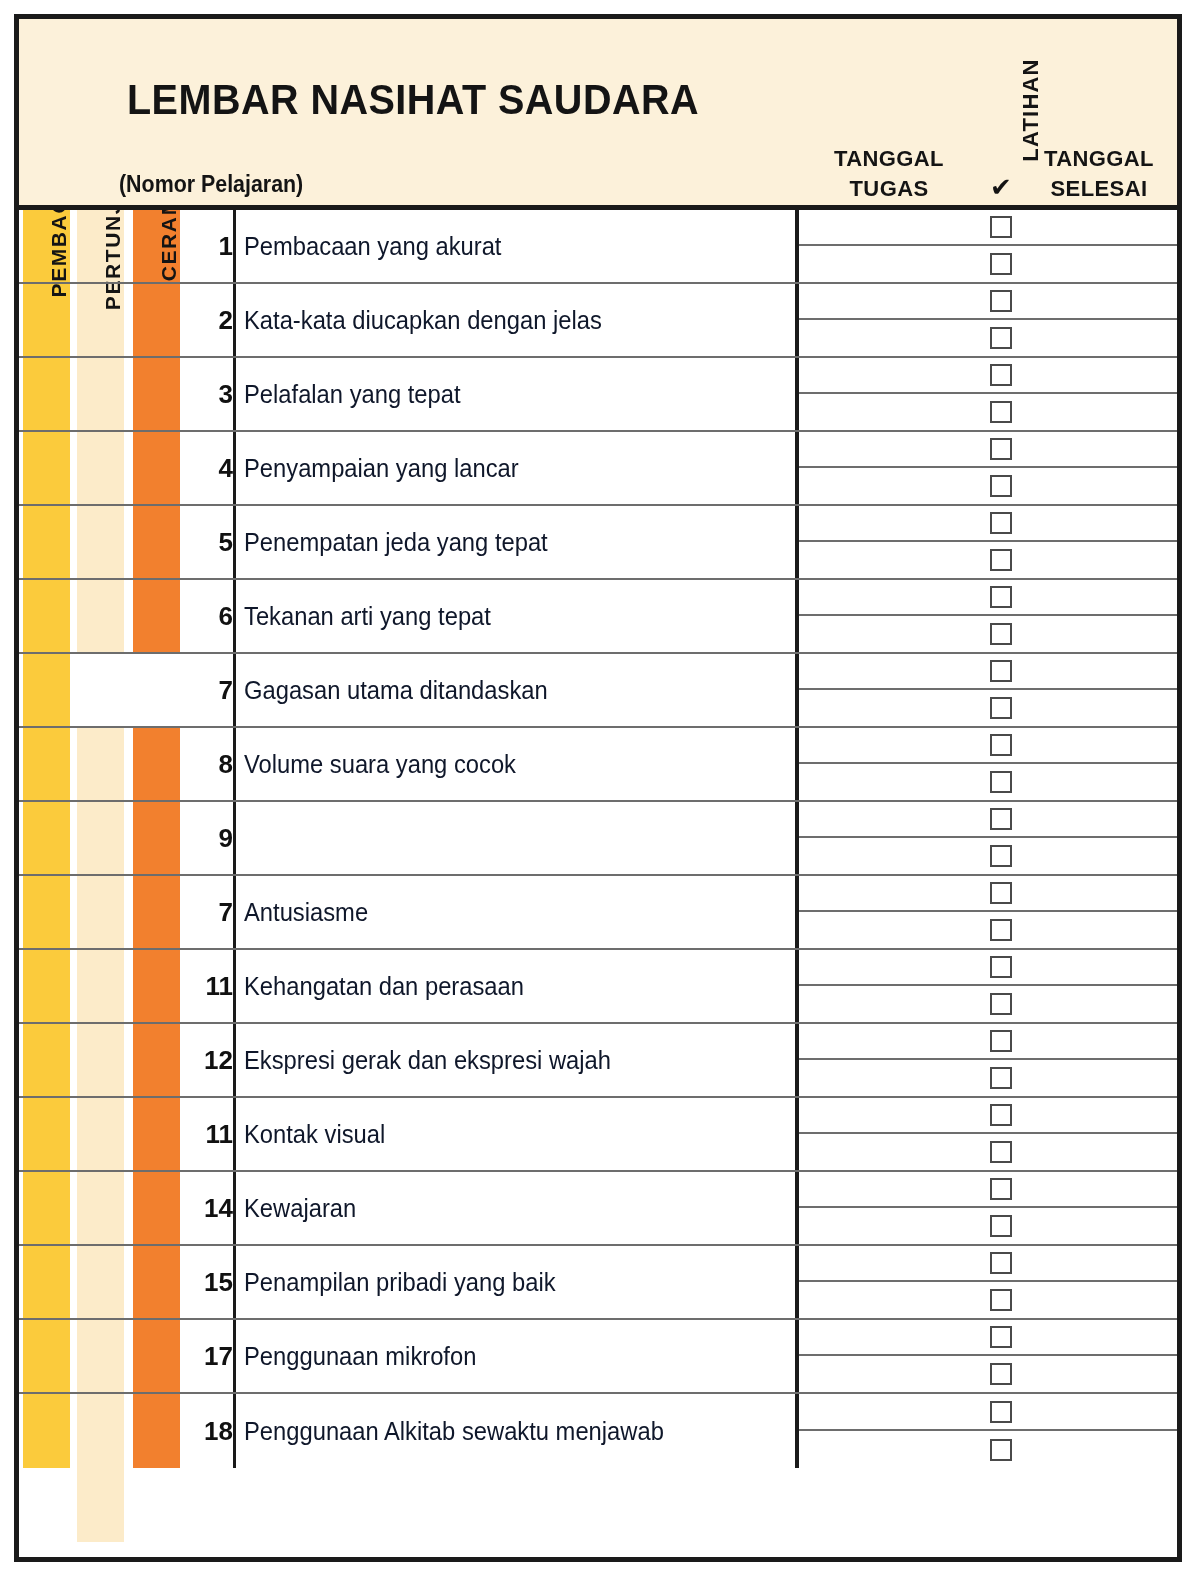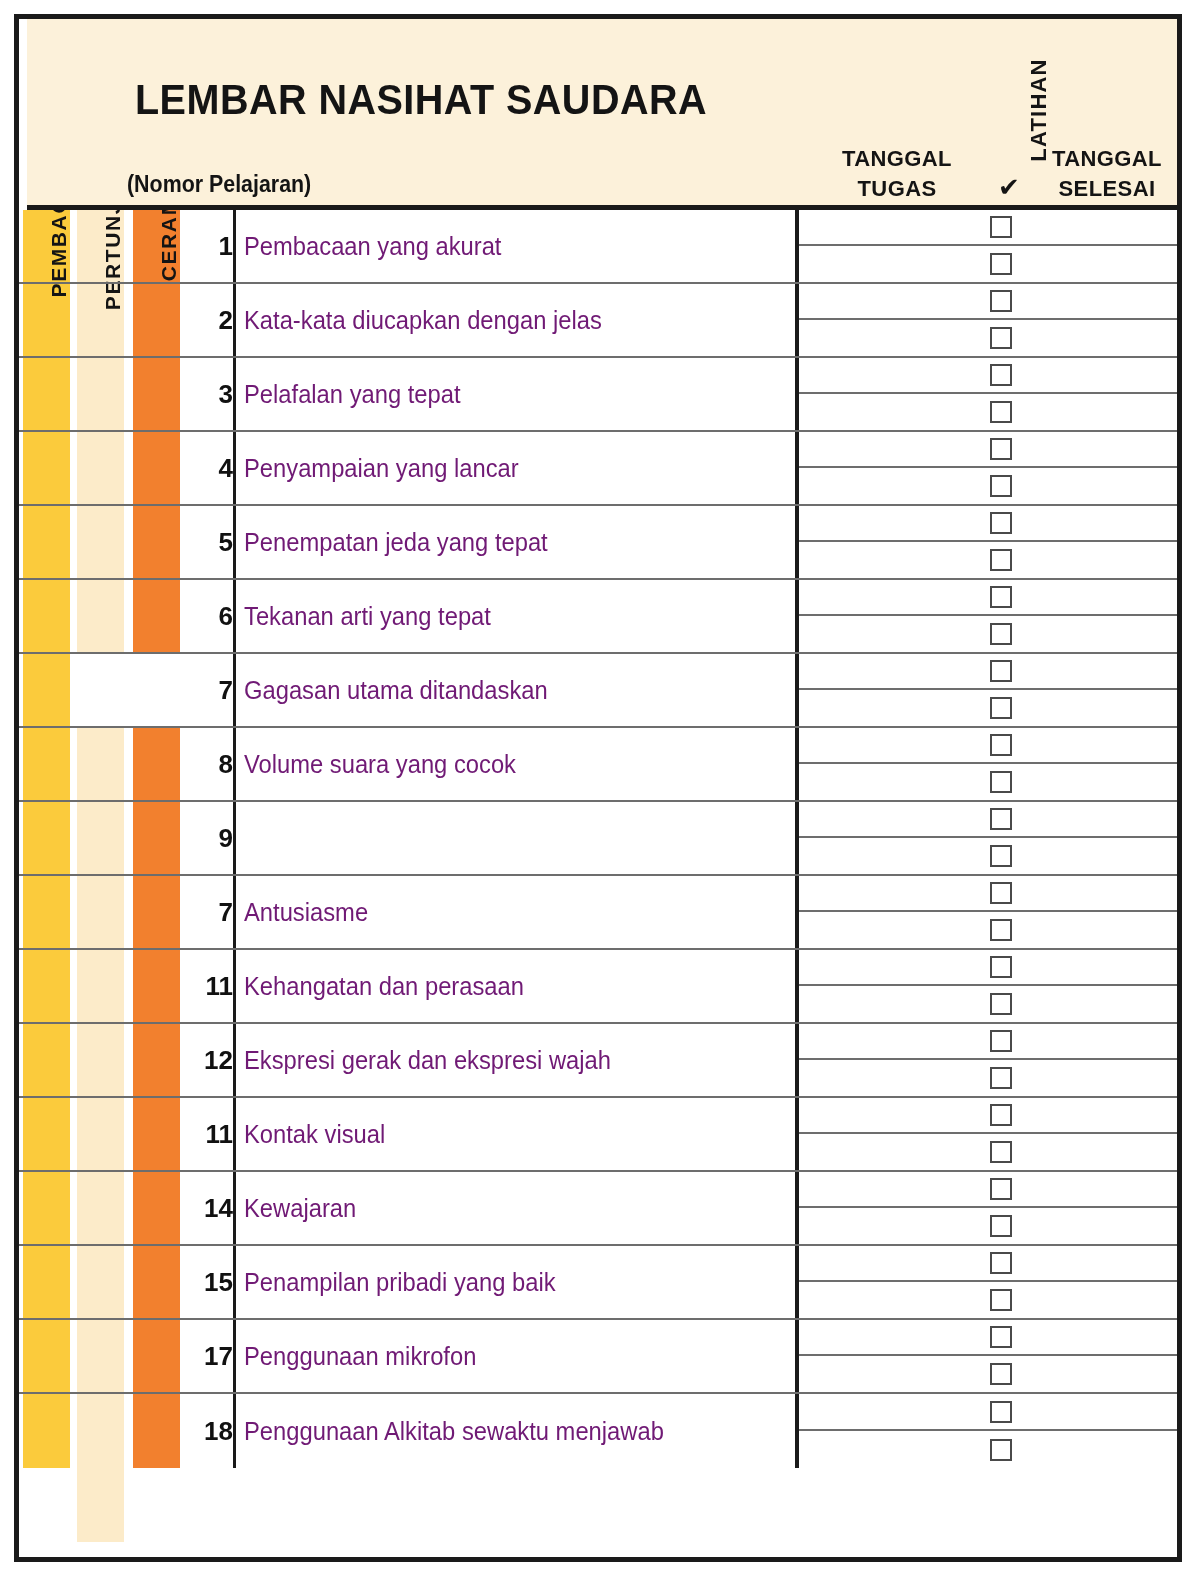--- a/index.html
+++ b/index.html
@@ -29,21 +29,21 @@
     width: 1168px;
     height: 1548px;
     border: 5px solid #1a1a1a;
     box-sizing: border-box;
     background: #ffffff;
   }
 
   
   .header {
     position: absolute;
-    left: 8px;
+    left: 0;
     top: 0;
     right: 0;
     height: 191px;
     background: #FCF1DA;
     box-sizing: border-box;
     border-bottom: 5px solid #1a1a1a;
   }
 
   .title {
     position: absolute;
@@ -187,21 +187,21 @@
 
   .row .label {
     position: absolute;
     left: 225px;
     top: 0;
     right: 395px;
     height: 100%;
     display: flex;
     align-items: center;
     font-size: 25px;
-    color: #701a75;
+    color: #0f172a;
     white-space: nowrap;
     transform-origin: left center;
   }
   .row .label span { transform: scaleX(0.95); transform-origin: left center; display: inline-block; }
 
   
   .vrule-num {
     position: absolute;
     left: 214px;
     top: 0;

